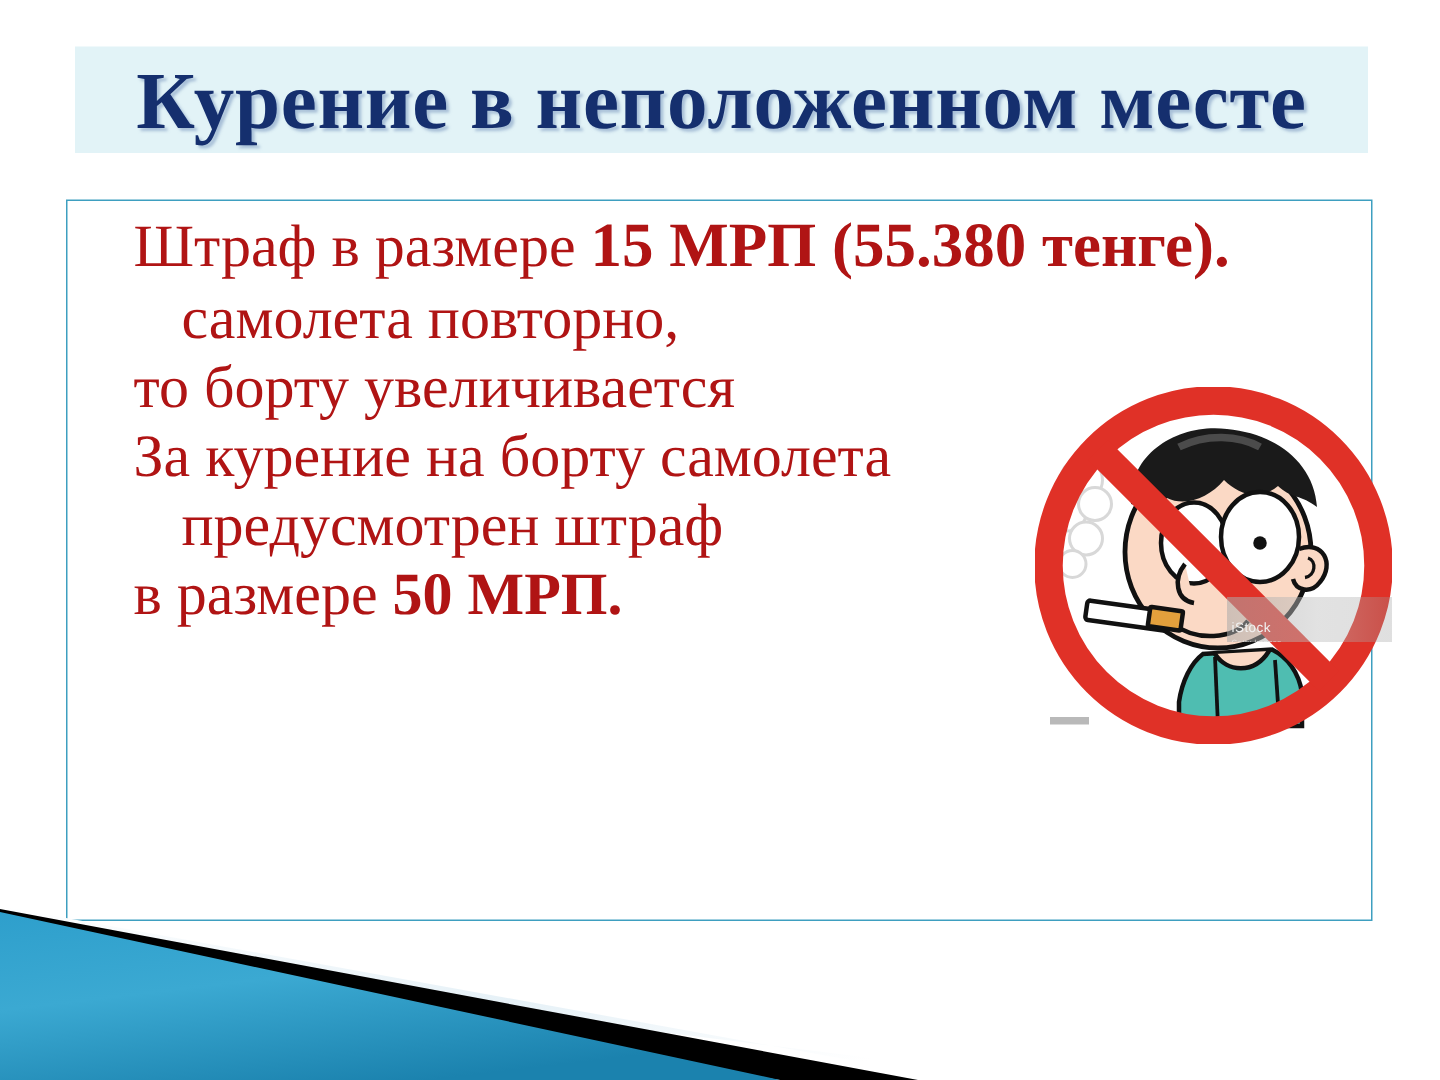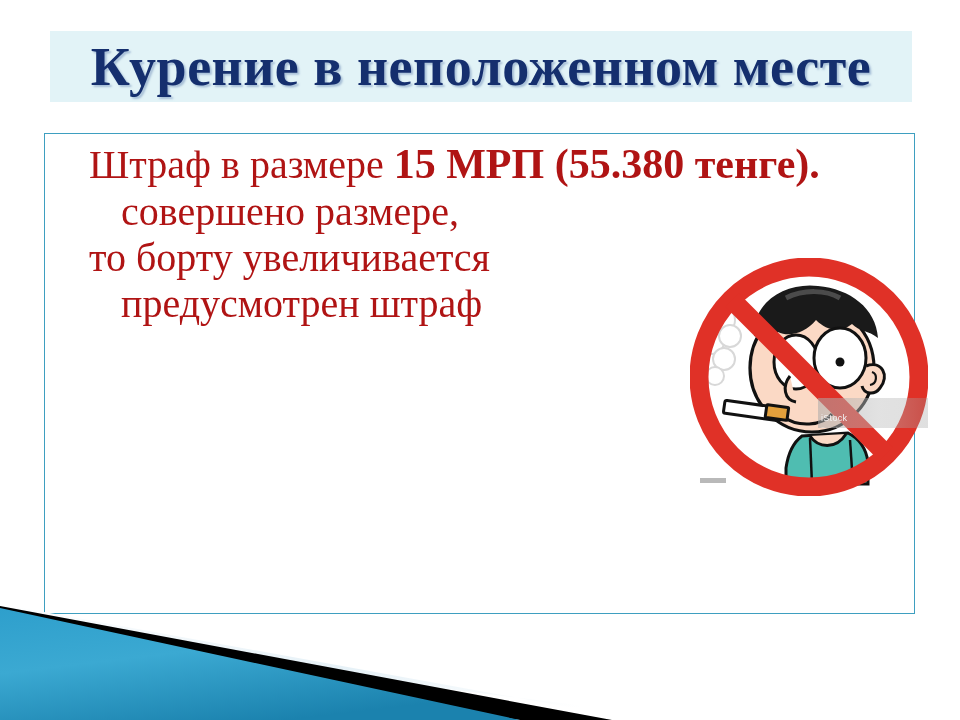--- a/index.html
+++ b/index.html
@@ -226,23 +226,25 @@
       <div class="wm-sub">Getty Images</div>
     </div>
   </div>
 
   <div id="watermark-dash"></div>
   <div id="watermark-dash-2"></div>
   <div id="watermark-dash-3"></div>
 
   <div id="body-text">
       <div class="line ln1"><span>Штраф в размере </span><b>15 МРП </b><b>(55.380 </b><b class="sm">тенге).</b></div>
-      <div class="line indent"><span>совершено размере,</span></div>
+      <div class="line indent"><span>самолета повторно,</span></div>
       <div class="line"><span>то борту увеличивается</span></div>
+      <div class="line"><span>За курение на борту  самолета</span></div>
       <div class="line indent"><span>предусмотрен штраф</span></div>
+      <div class="line"><span>в размере </span><b>50 МРП.</b></div>
     </div>
 
   <div id="corner-decoration">
     <svg viewBox="0 0 700 130" xmlns="http://www.w3.org/2000/svg" preserveAspectRatio="none">
       <defs>
         <linearGradient id="tealGrad" x1="0" y1="0" x2="0.55" y2="1">
           <stop offset="0%" stop-color="#2e9fcc"></stop>
           <stop offset="45%" stop-color="#3ba9d2"></stop>
           <stop offset="100%" stop-color="#1b82ae"></stop>
         </linearGradient>

